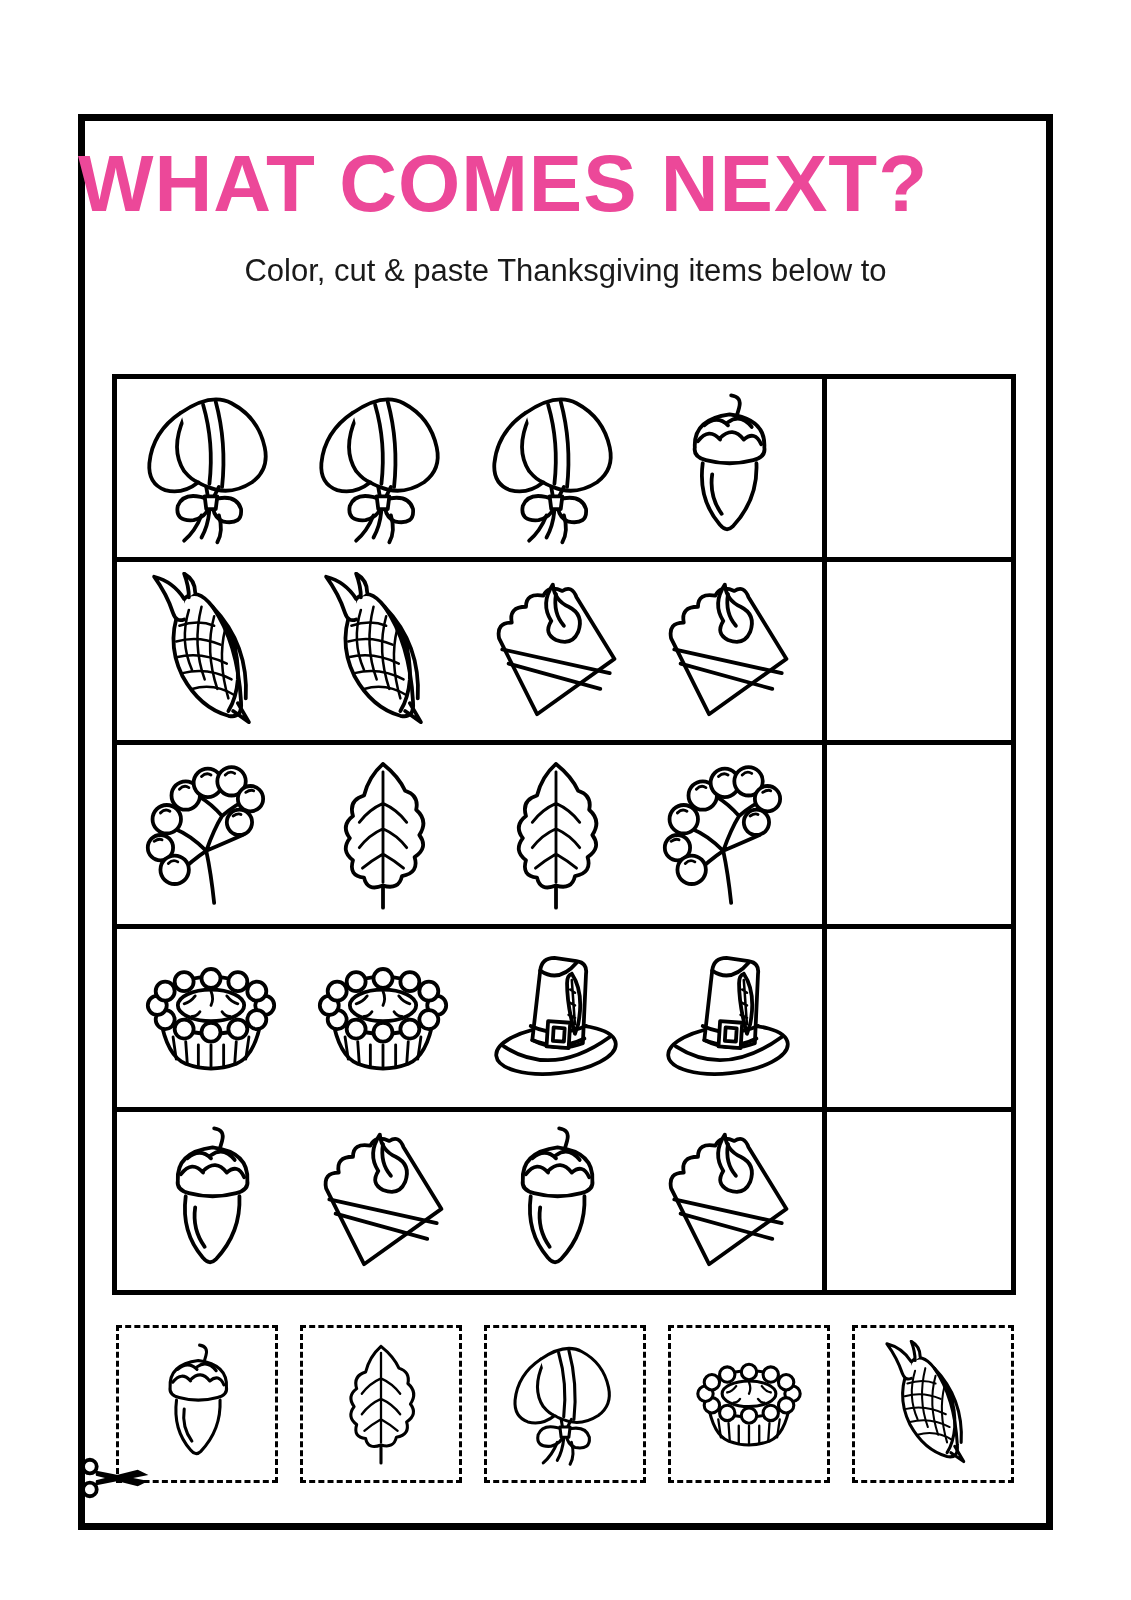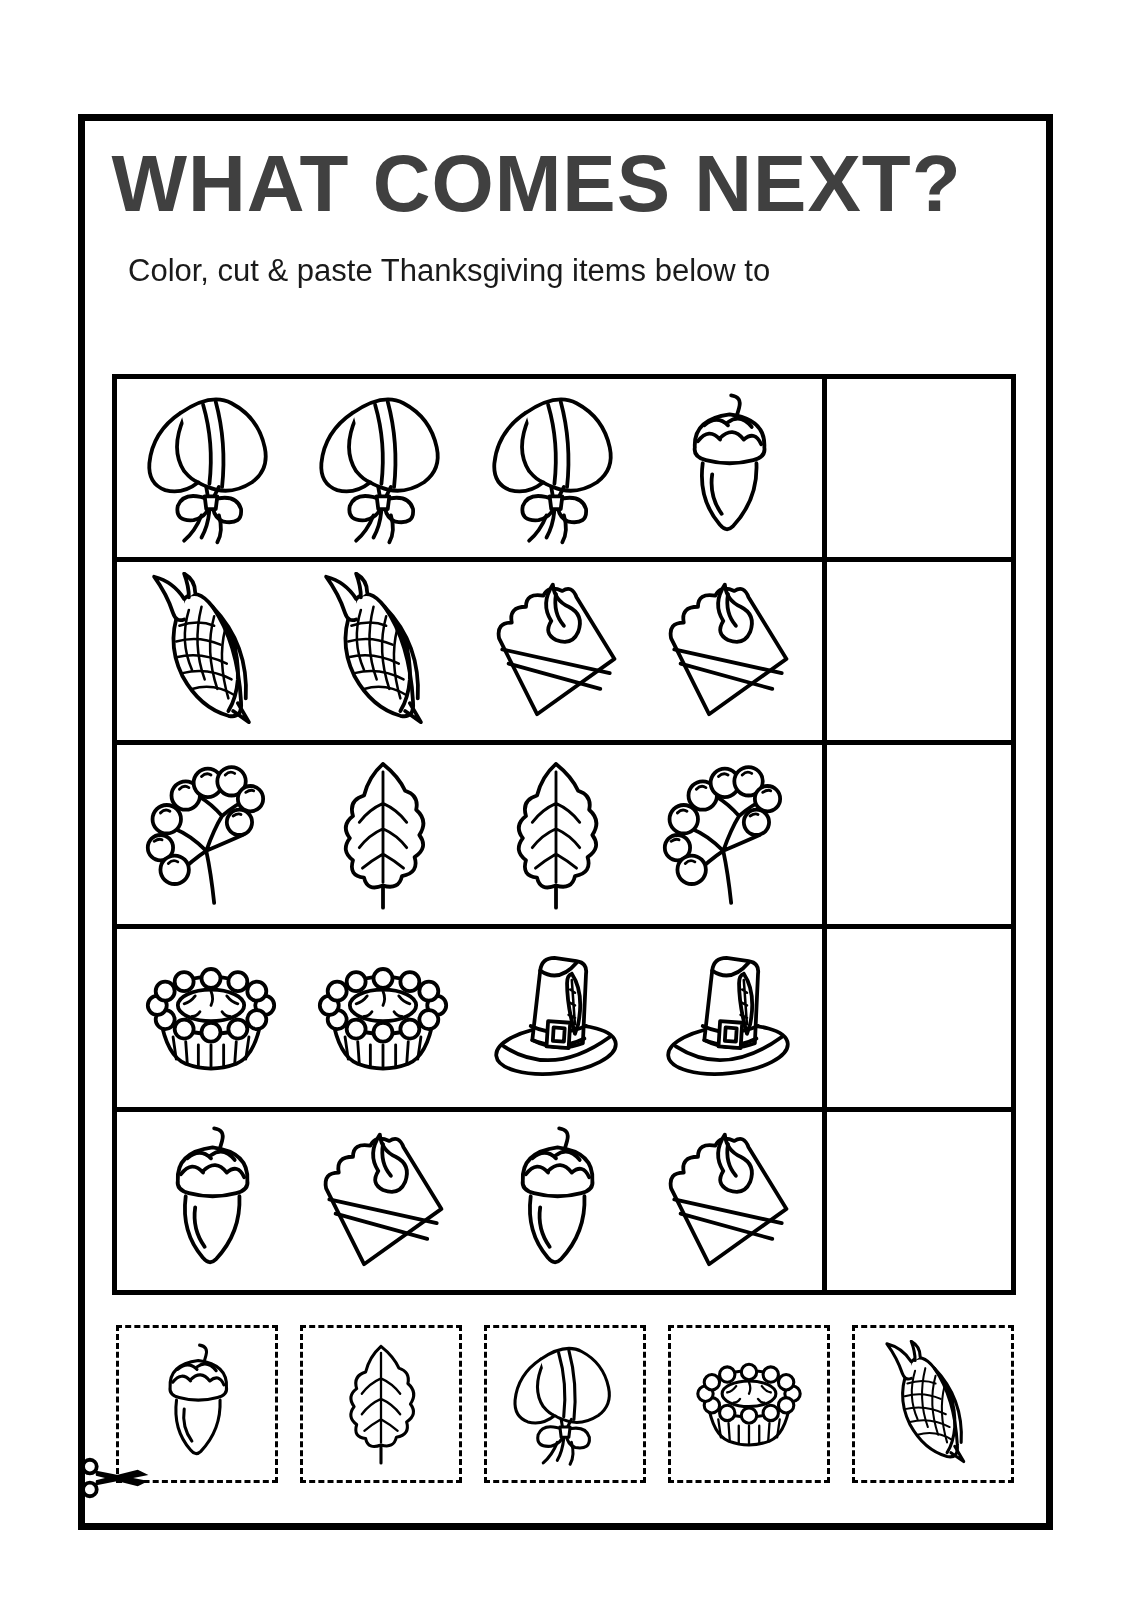--- a/index.html
+++ b/index.html
@@ -9,26 +9,26 @@
     font-family:"Liberation Sans", sans-serif;
     overflow:hidden;
   }
   .frame{
     position:absolute;left:78px;top:114px;
     width:961px;height:1402px;
     border:7px solid #000;background:#fff;
   }
   .title{
     position:absolute;left:78px;top:138px;width:917px;
-    text-align:center;font-size:80px;font-weight:bold;
-    letter-spacing:1px;color:#404040;white-space:nowrap;
+    text-align:left;font-size:80px;font-weight:bold;
+    letter-spacing:1px;color:#ec4899;white-space:nowrap;
   }
   .subtitle{
     position:absolute;left:128px;top:246px;width:875px;
-    text-align:left;font-size:31px;line-height:1.62;color:#1a1a1a;
+    text-align:center;font-size:31px;line-height:1.62;color:#1a1a1a;
   }
   .pattern-table{
     position:absolute;left:112px;top:374px;
     width:894px;height:911px;border:5px solid #000;
     display:flex;flex-direction:column;background:#fff;
   }
   .pattern-row{flex:1;display:flex;border-bottom:5px solid #000;min-height:0;}
   .pattern-row:last-child{border-bottom:none;}
   .pattern-cells{
     width:705px;display:flex;align-items:center;

